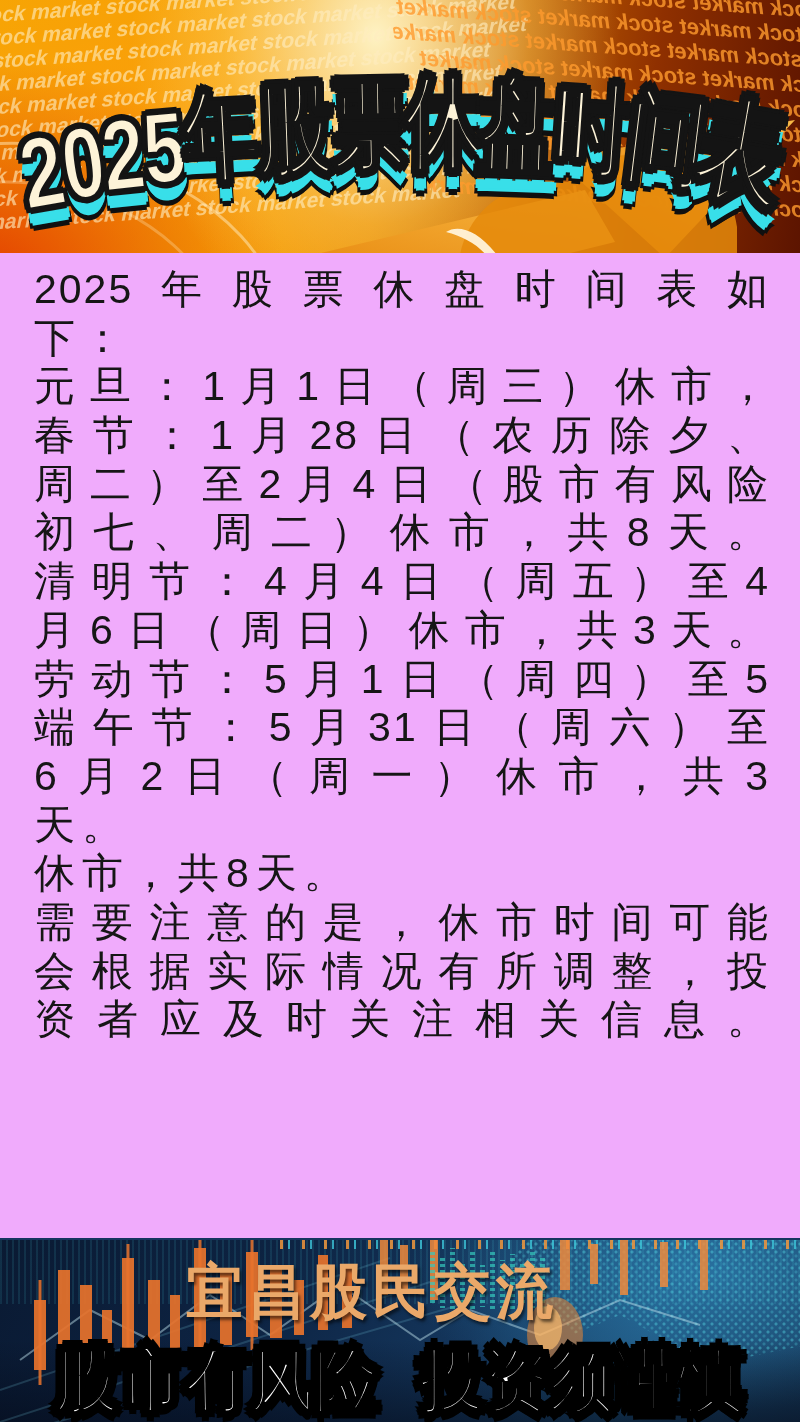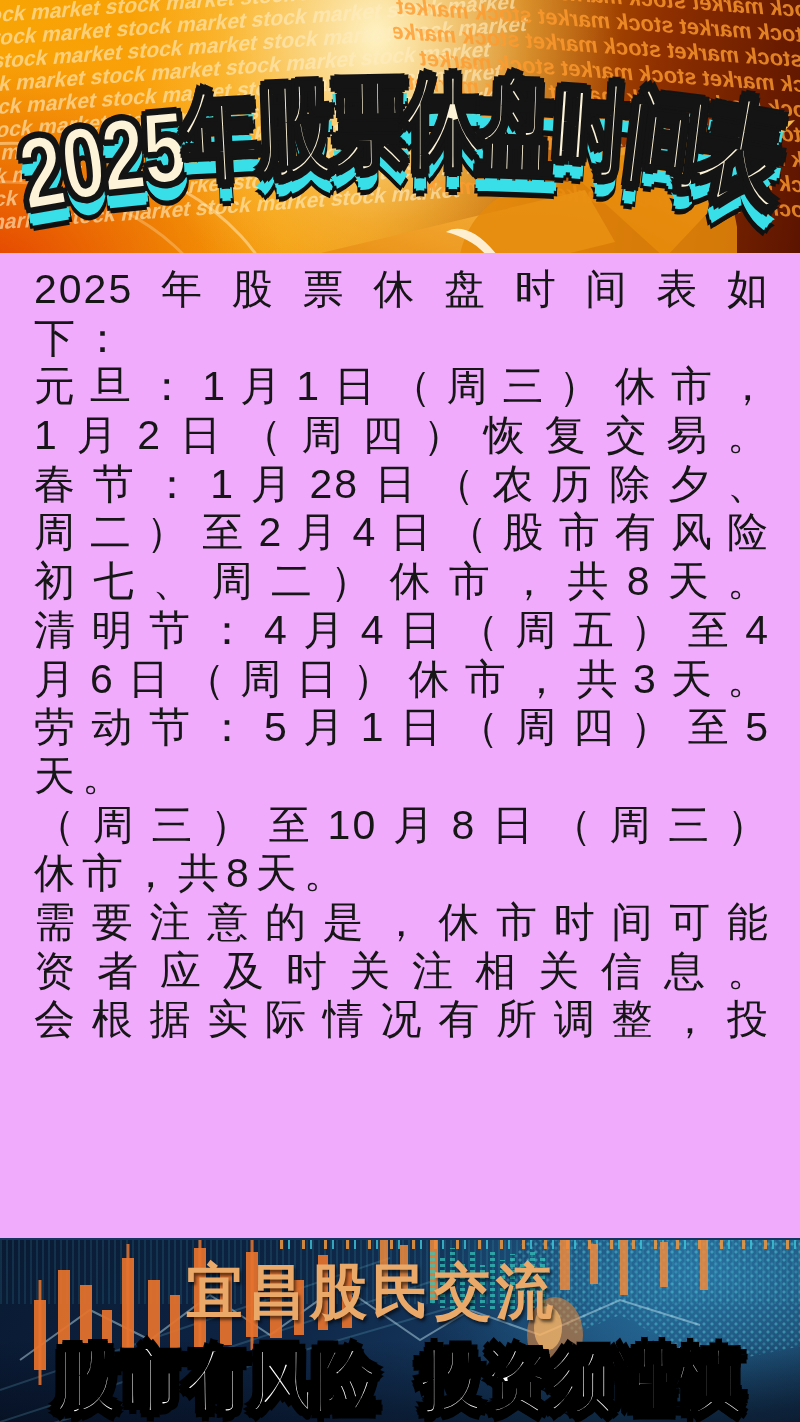--- a/index.html
+++ b/index.html
@@ -137,33 +137,33 @@
         <span class="title-char" style="transform: translateY(8px) rotate(4deg) scale(1, 1.32);">时</span>
         <span class="title-char" style="transform: translateY(17px) rotate(7deg) scale(1.04, 1.37);">间</span>
         <span class="title-char" style="transform: translateY(30px) rotate(10deg) scale(1.14, 1.5);">表</span>
       </div>
   </div>
 
   <div class="content" id="content">
       <div class="line fill">2025年股票休盘时间表如</div>
       <div class="line">下：</div>
       <div class="line fill">元旦：1月1日（周三）休市，</div>
-      <div class="line fill">1月2日（周四）恢复交易。</div>
       <div class="line fill">春节：1月28日（农历除夕、</div>
       <div class="line fill">周二）至2月4日（股市有风险</div>
       <div class="line fill">初七、周二）休市，共8天。</div>
       <div class="line fill">清明节：4月4日（周五）至4</div>
       <div class="line fill">月6日（周日）休市，共3天。</div>
       <div class="line fill">劳动节：5月1日（周四）至5</div>
+      <div class="line fill">端午节：5月31日（周六）至</div>
+      <div class="line fill">6月2日（周一）休市，共3</div>
       <div class="line">天。</div>
-      <div class="line fill">（周三）至10月8日（周三）</div>
       <div class="line">休市，共8天。</div>
       <div class="line fill">需要注意的是，休市时间可能</div>
+      <div class="line fill">会根据实际情况有所调整，投</div>
       <div class="line fill">资者应及时关注相关信息。</div>
-      <div class="line fill">会根据实际情况有所调整，投</div>
     </div>
 
   <div class="footer">
     <div class="footer-texture"></div>
     <div class="ticker-strip"></div>
     <div class="map-dots"></div>
 
     <svg class="chart-svg" width="800" height="184" viewBox="0 0 800 184">
       <defs>
         <pattern id="hdash" width="4" height="6" patternUnits="userSpaceOnUse">

